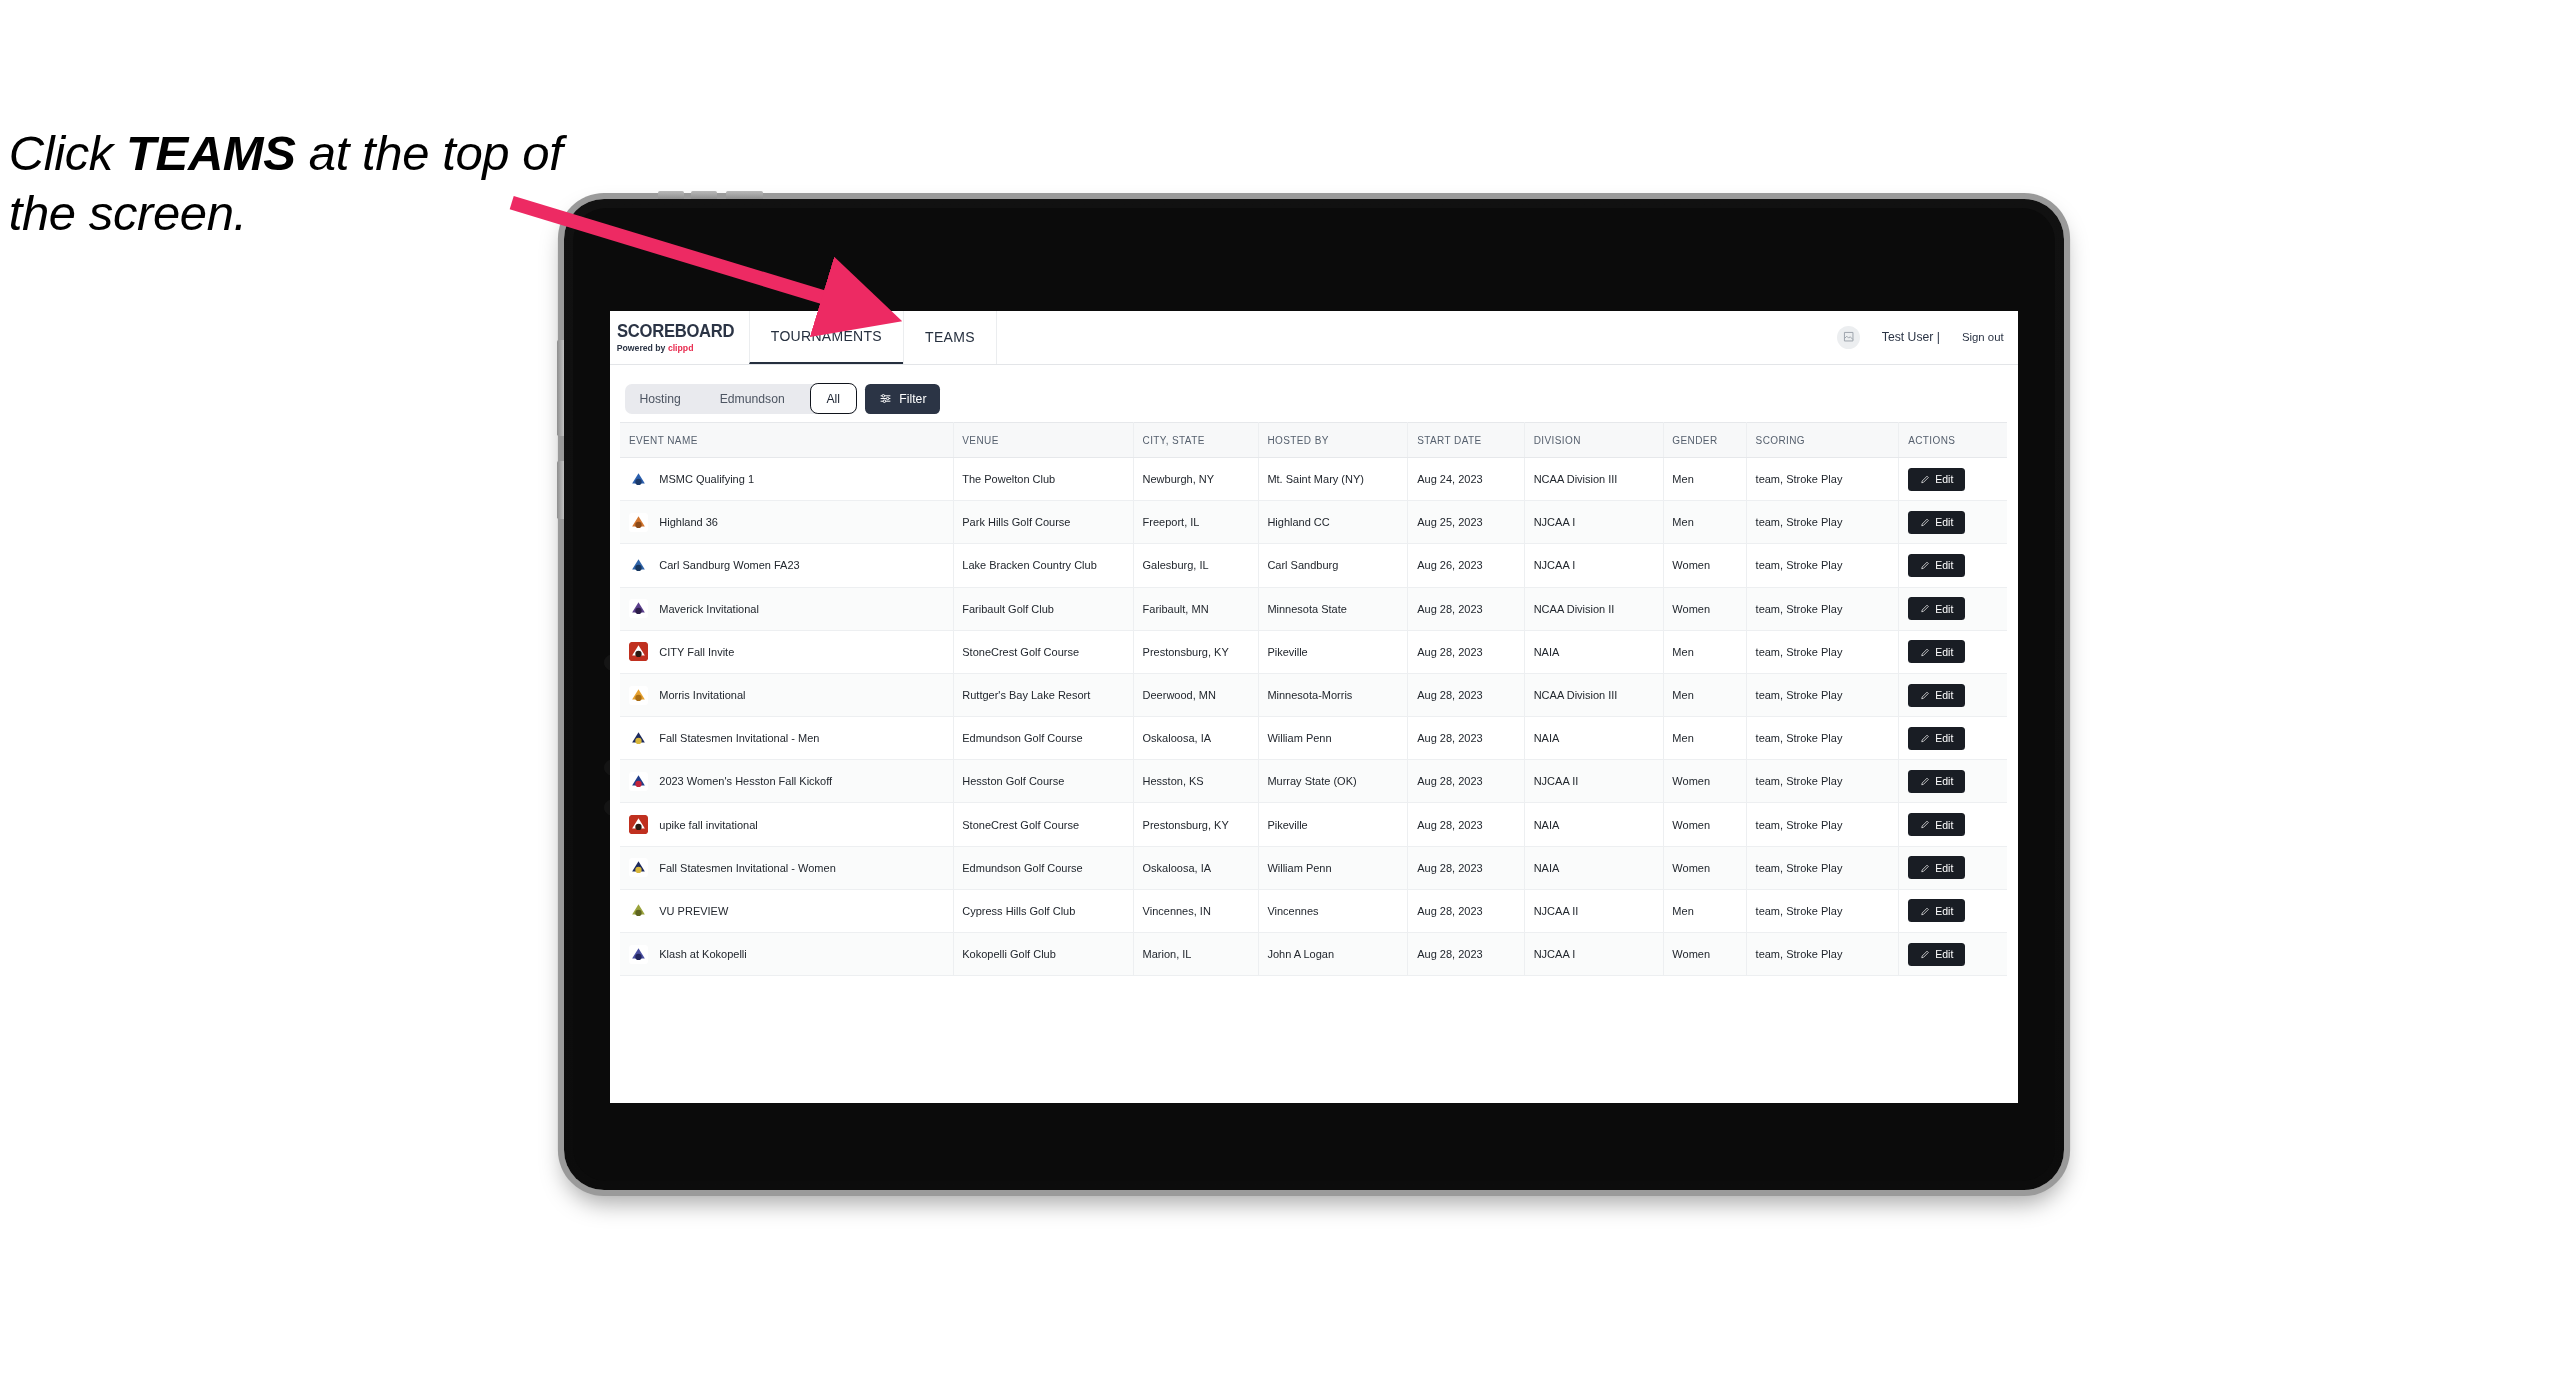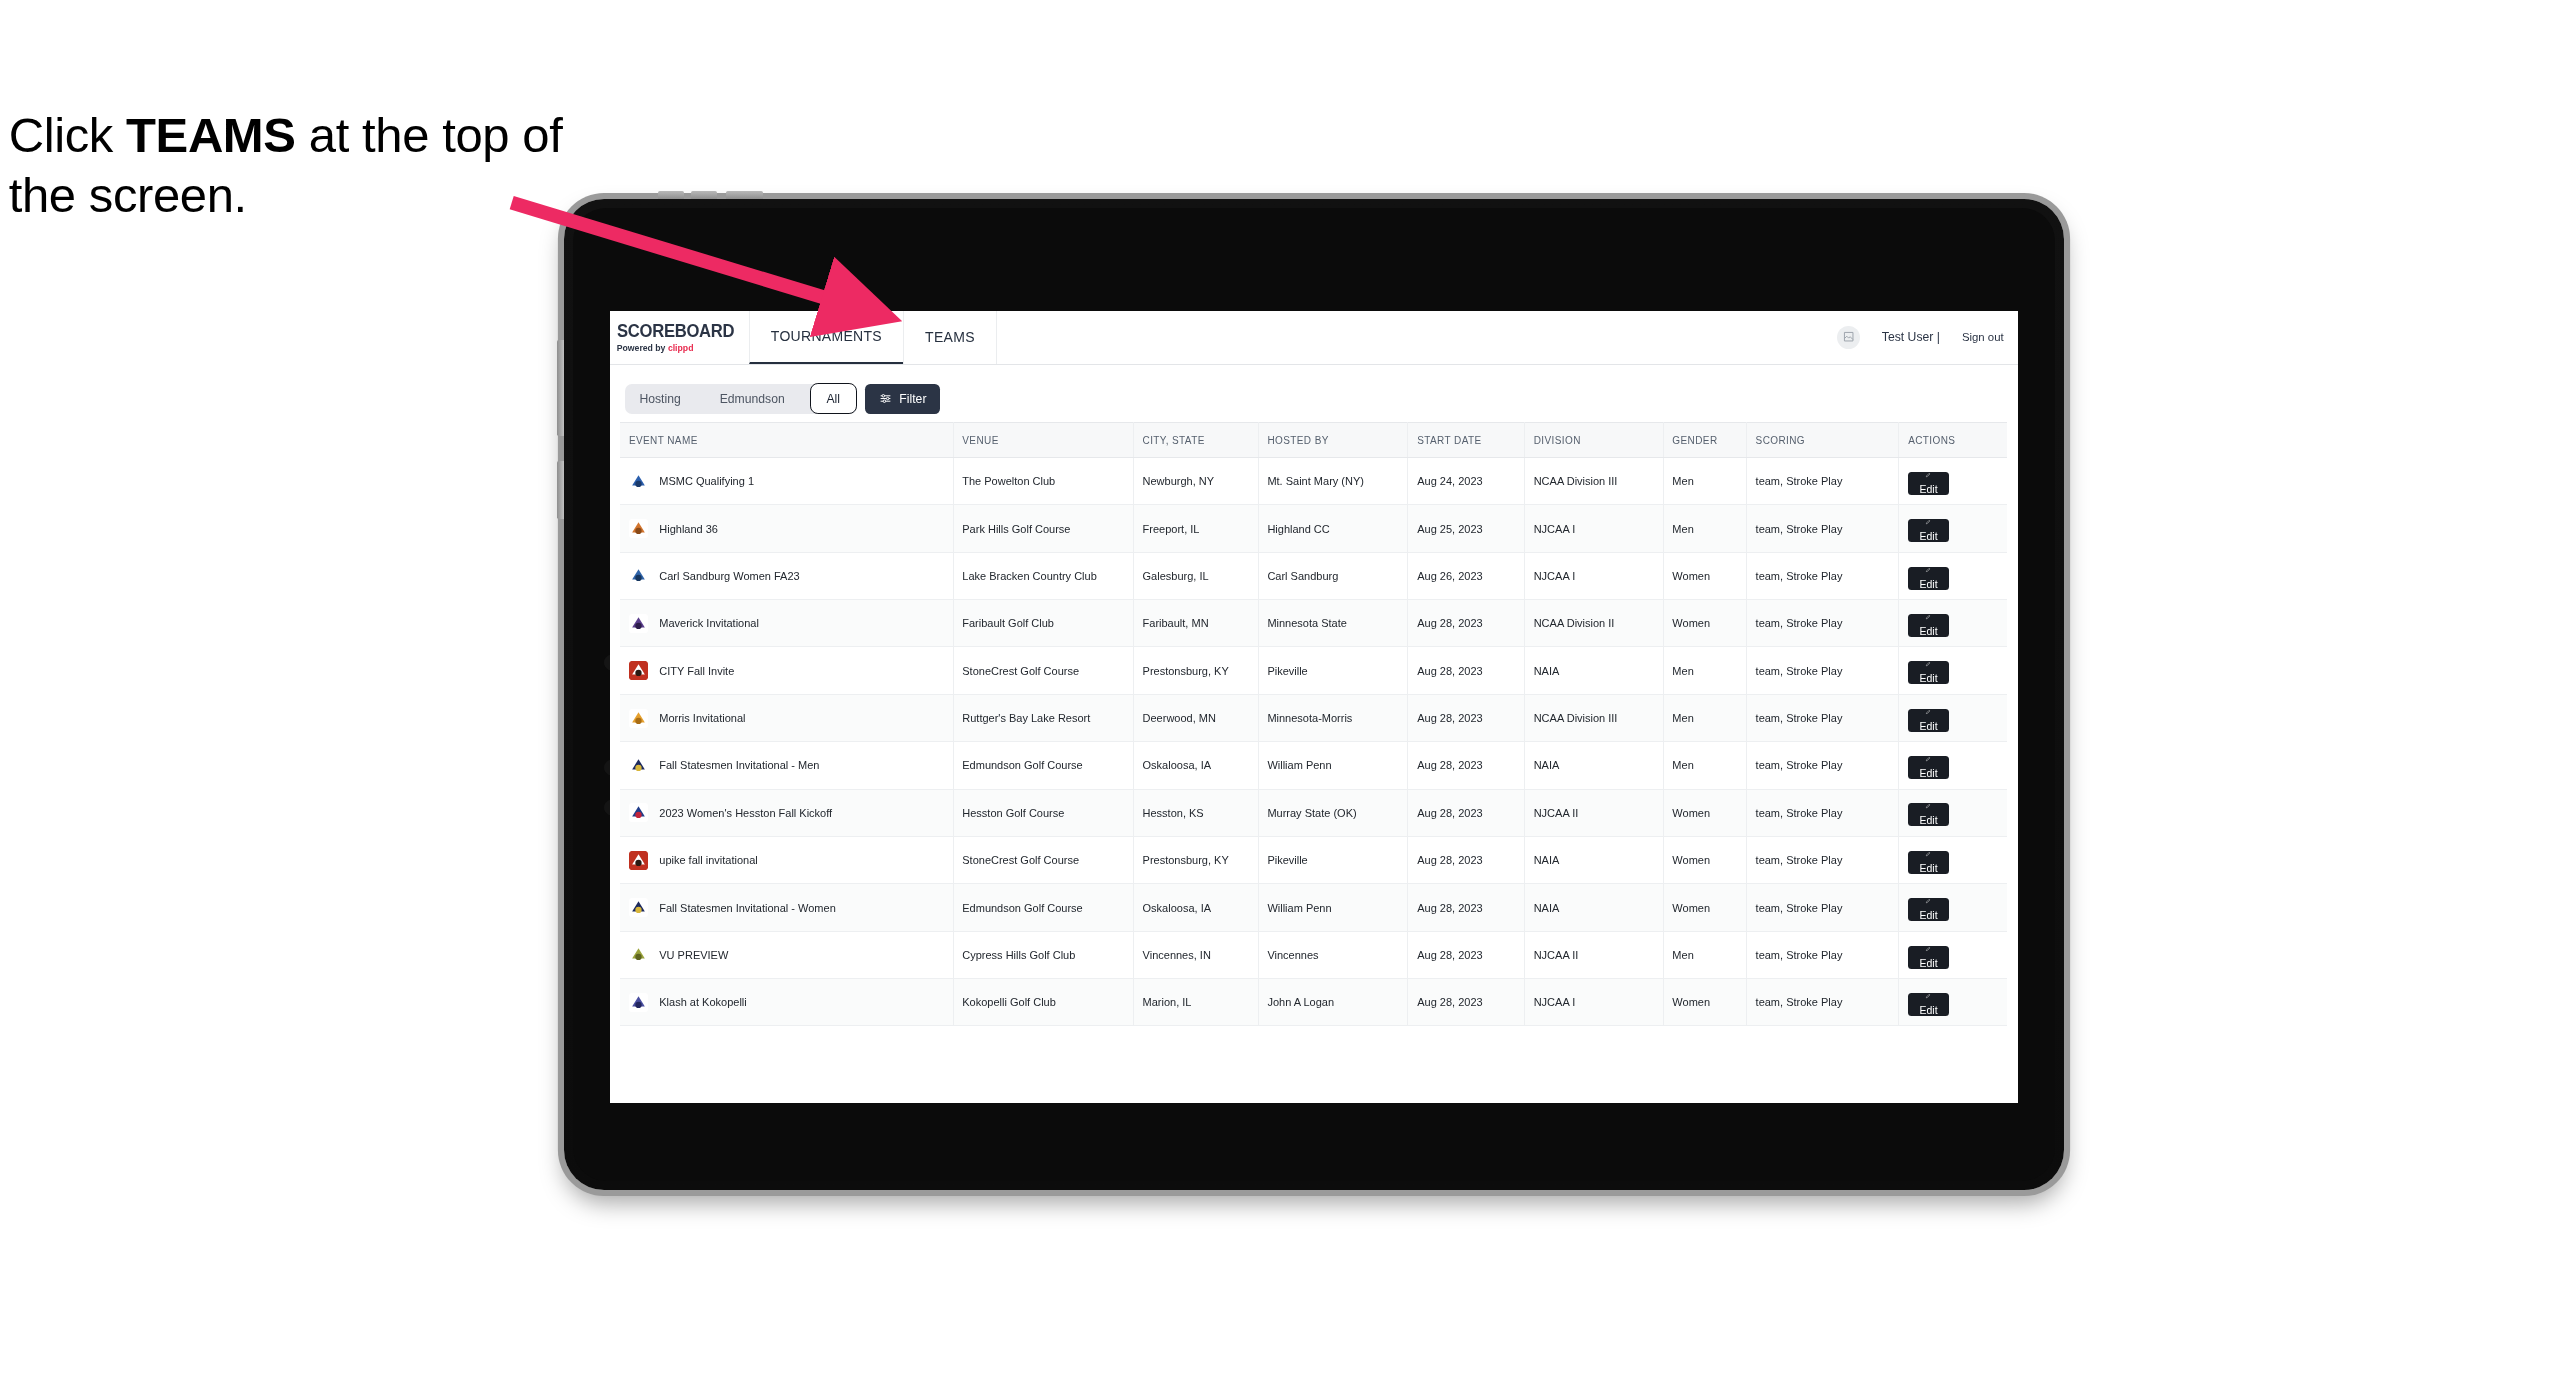--- a/index.html
+++ b/index.html
@@ -7,26 +7,27 @@
     width: 2576px; height: 1386px;
     background: #ffffff;
     font-family: "Liberation Sans", sans-serif;
     overflow: hidden;
   }
   #stage { position: relative; width: 2576px; height: 1386px; background:#fff; }
 
   
   .caption {
     position: absolute;
-    left: 8.7px; top: 106px;
+    left: 8.7px; top: 124px;
     width: 559px;
     font-size: 49px;
     line-height: 1.22;
     color: #000;
     letter-spacing: -0.4px;
+    font-style: italic;
   }
   .caption b { font-weight: 700; }
 
   
   .arrow-svg { position: absolute; left: 0; top: 0; width: 2576px; height: 1386px; pointer-events: none; z-index: 40; }
 
   
   .device {
     position: absolute;
     left: 564px; top: 199px;
@@ -186,21 +187,21 @@
 
   .evcell { display:flex; align-items:center; gap: 11.4px; }
   .logo {
     width: 19px; height: 19px; flex: 0 0 19px;
     border-radius: 2.6px;
     display:block;
   }
   .edit-btn {
     display:inline-flex; align-items:center; gap:5.2px;
     background:#191d24; color:#fff; border-radius: 3.5px;
-    height: 23px; padding: 0 11.4px; font-size: 10.5px; cursor:pointer;flex-direction:column;
+    height: 23px; padding: 0 11.4px; font-size: 10.5px; cursor:pointer;
   }
   .edit-btn svg { width: 10.5px; height: 10.5px; stroke:#fff; fill:none; stroke-width:1.6; }
 
   
   col.c-event  { width: 24.0%; }
   col.c-venue  { width: 13.0%; }
   col.c-city   { width: 9.0%; }
   col.c-host   { width: 10.8%; }
   col.c-date   { width: 8.4%; }
   col.c-div    { width: 10.0%; }

